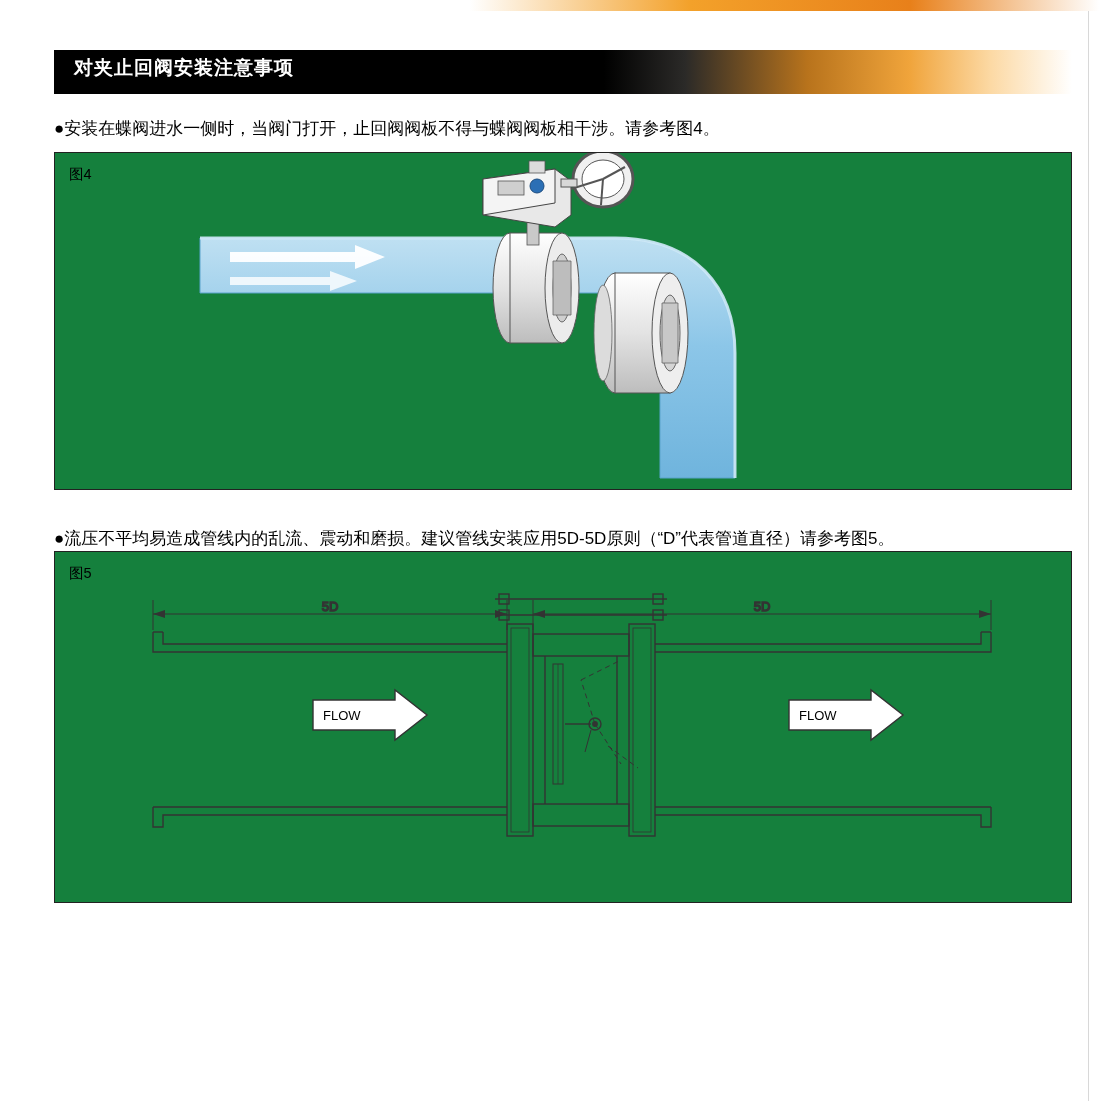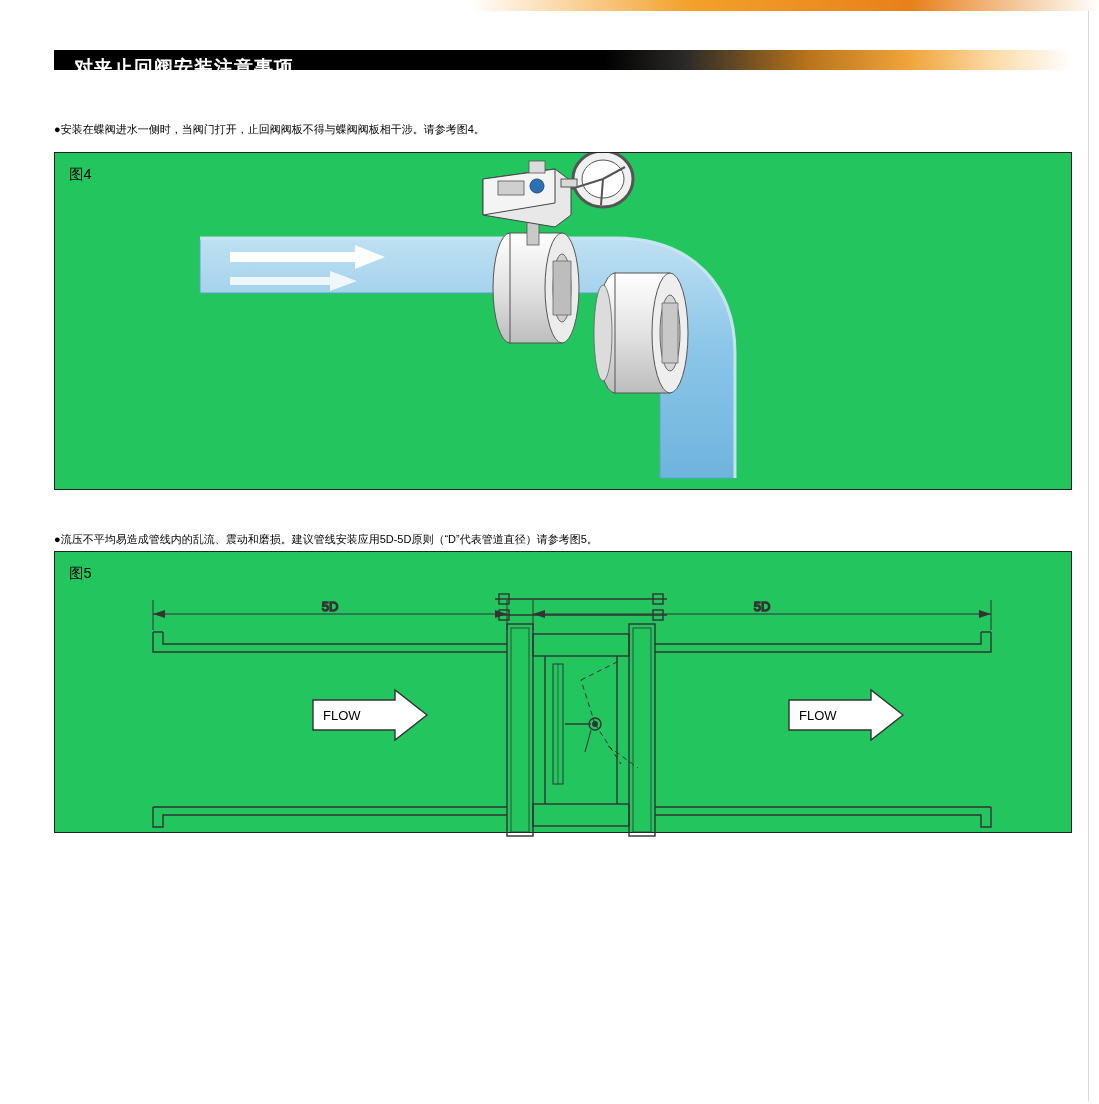--- a/index.html
+++ b/index.html
@@ -33,21 +33,21 @@
     height: 1090px;
     background: #d8d8d8;
   }
 
   
   .title-bar {
     position: absolute;
     left: 54px;
     top: 50px;
     width: 1018px;
-    height: 20px;
+    height: 44px;
   }
   .title-bar .band {
     position: absolute;
     left: 0;
     top: 0;
     width: 100%;
     height: 100%;
     background: linear-gradient(to right,
       #000000 0%, #000000 54%,
       #2b2a28 62%,
@@ -65,42 +65,42 @@
     color: #fff;
     font-size: 19px;
     font-weight: bold;
     letter-spacing: 1px;
     white-space: nowrap;
   }
 
   .bullet-line {
     position: absolute;
     left: 54px;
-    font-size: 11px;
+    font-size: 17px;
     line-height: 20px;
     white-space: nowrap;
   }
 
   .figure-box {
     position: absolute;
     left: 54px;
     border: 1px solid #222;
-    background: #22c55e;
+    background: #15803d;
     box-sizing: border-box;
   }
   .figure-caption {
     position: absolute;
     left: 14px;
     top: 12px;
     font-size: 14.5px;
   }
 
   
   #figure-4 { top: 152px; width: 1018px; height: 338px; }
-  #figure-5 { top: 551px; width: 1018px; height: 282px; }
+  #figure-5 { top: 551px; width: 1018px; height: 352px; }
 
   .fig-svg { position: absolute; left: 0; top: 0; }
 
   .flow-label {
     font-family: "Liberation Sans", sans-serif;
     font-size: 13px;
     fill: #000;
   }
   .dim-label {
     font-family: "Liberation Sans", sans-serif;

